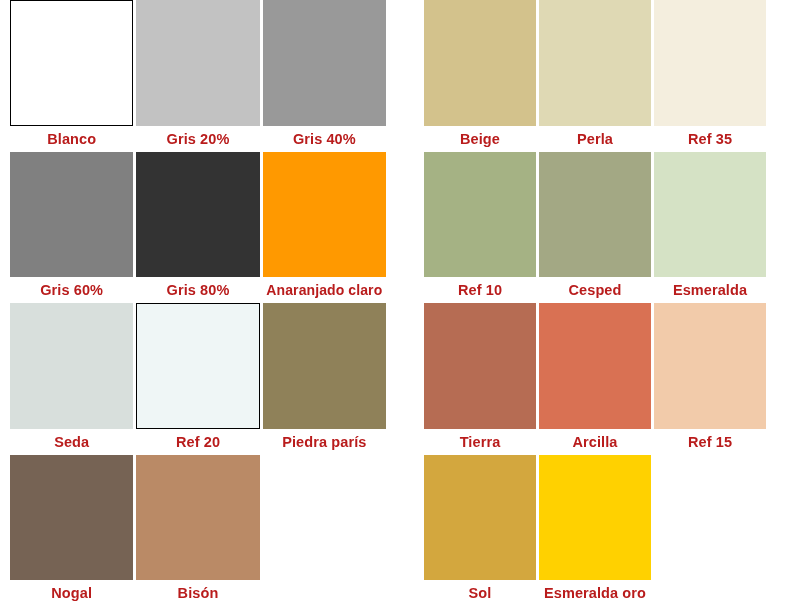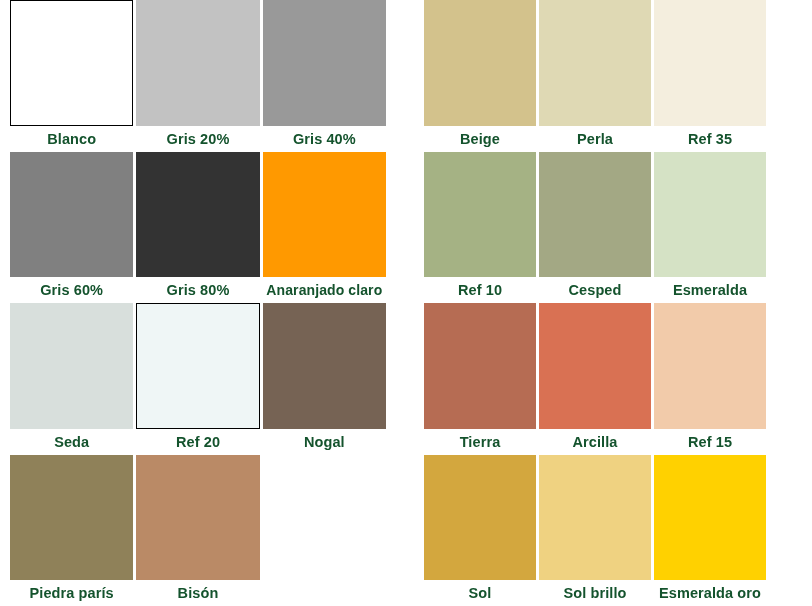--- a/index.html
+++ b/index.html
@@ -65,21 +65,21 @@
     border: 1px solid #000000;
   }
 
   .swatch-label {
     flex: 0 0 auto;
     height: 26px;
     line-height: 26px;
     text-align: center;
     font-size: 14.5px;
     font-weight: bold;
-    color: #14532d;
+    color: #b91c1c;
     letter-spacing: 0.1px;
     white-space: nowrap;
     overflow: hidden;
   }
   .swatch-label.small {
     font-size: 14px;
     font-weight: bold;
   }
 </style>
 </head>
@@ -117,26 +117,26 @@
         </div>
         <div class="swatch-cell">
           <div class="swatch-chip" style="background: rgb(216, 223, 220);"></div>
           <div class="swatch-label">Seda</div>
         </div>
         <div class="swatch-cell">
           <div class="swatch-chip bordered" style="background: rgb(239, 246, 246);"></div>
           <div class="swatch-label">Ref 20</div>
         </div>
         <div class="swatch-cell">
+          <div class="swatch-chip" style="background: rgb(143, 129, 89);"></div>
+          <div class="swatch-label">Piedra parís</div>
+        </div>
+        <div class="swatch-cell">
           <div class="swatch-chip" style="background: rgb(118, 99, 84);"></div>
           <div class="swatch-label">Nogal</div>
-        </div>
-        <div class="swatch-cell">
-          <div class="swatch-chip" style="background: rgb(143, 129, 89);"></div>
-          <div class="swatch-label">Piedra parís</div>
         </div>
         <div class="swatch-cell">
           <div class="swatch-chip" style="background: rgb(186, 138, 102);"></div>
           <div class="swatch-label">Bisón</div>
         </div>
       </div>
   </div>
 
   <div class="panel panel-right">
     <div class="swatch-grid">
@@ -174,23 +174,19 @@
         </div>
         <div class="swatch-cell">
           <div class="swatch-chip" style="background: rgb(242, 203, 170);"></div>
           <div class="swatch-label">Ref 15</div>
         </div>
         <div class="swatch-cell">
           <div class="swatch-chip" style="background: rgb(211, 167, 62);"></div>
           <div class="swatch-label">Sol</div>
         </div>
         <div class="swatch-cell">
-          <div class="swatch-chip" style="background: rgb(239, 210, 129);"></div>
-          <div class="swatch-label">Sol brillo</div>
-        </div>
-        <div class="swatch-cell">
           <div class="swatch-chip" style="background: rgb(255, 209, 0);"></div>
           <div class="swatch-label">Esmeralda oro</div>
         </div>
       </div>
   </div>
 
 </div>
 
 </body></html>

